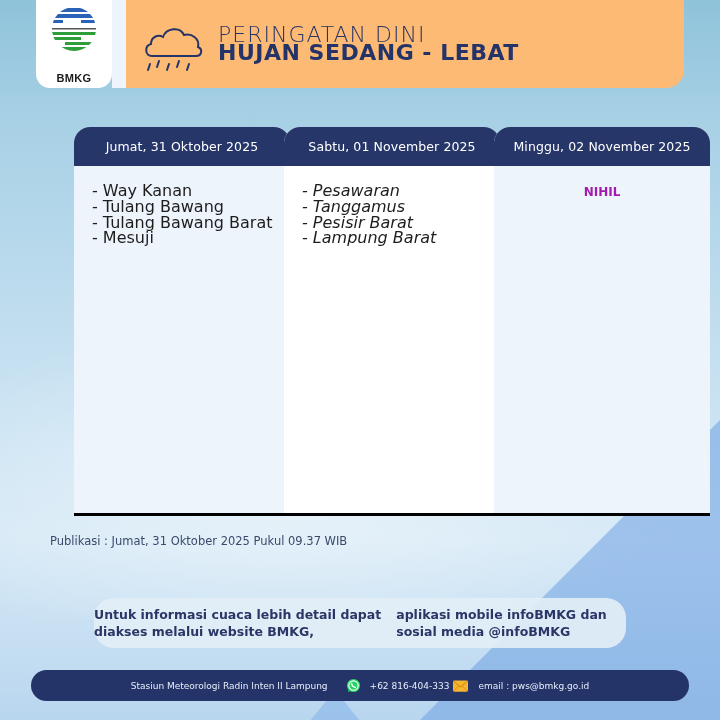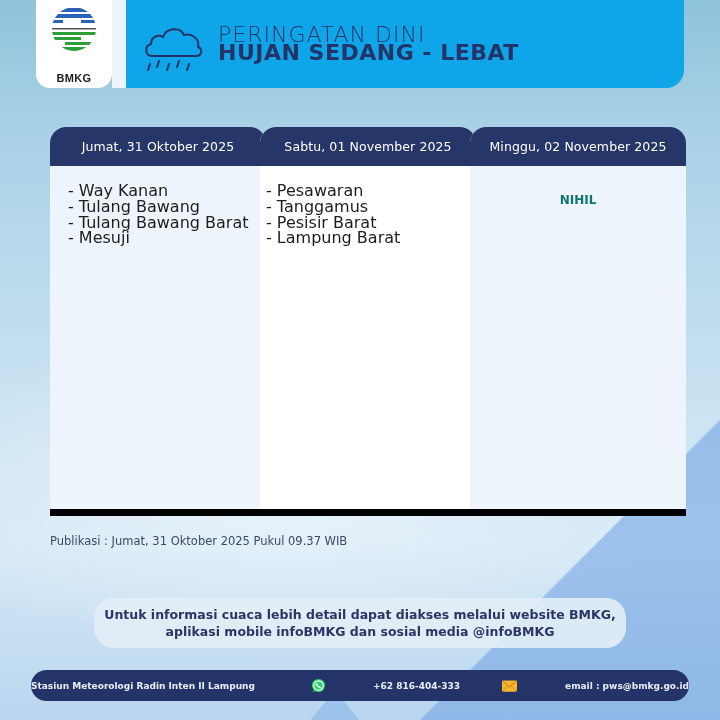--- a/index.html
+++ b/index.html
@@ -30,71 +30,72 @@
     background: #ffffff; border-radius: 0 0 14px 14px;
     display: flex; flex-direction: column; align-items: center; justify-content: center;
   }
   .logo-emblem { width: 46px; height: 46px; margin-top: 2px; }
   .logo-text {
     font-family: "Liberation Sans", sans-serif; font-weight: 700; font-size: 11px;
     color: #1b1b1b; margin-top: 20px; letter-spacing: 0.3px;
   }
   .title-box {
     position: absolute; left: 112px; top: 0; width: 572px; height: 88px;
-    background: #0ea5e9; border-radius: 0 0 18px 18px;
+    background: #fdba74; border-radius: 0 0 18px 18px;
   }
   .title-box::before {
     content: ""; position: absolute; left: 0; top: 0; width: 14px; height: 88px;
     background: #eef4fb;
   }
   .cloud-icon { position: absolute; left: 30px; top: 22px; width: 62px; height: 52px; }
   .title-line1 {
     position: absolute; left: 106px; top: 22px; font-size: 22px; font-weight: 300;
     color: #2a3564; letter-spacing: 1px; font-family: "DejaVu Sans", sans-serif;
   }
   .title-line2 {
     position: absolute; left: 106px; top: 40px; font-size: 22px; font-weight: 700;
     color: #253468; letter-spacing: 0.5px; font-family: "DejaVu Sans", sans-serif;
   }
 
   
   .card {
     position: absolute; top: 127px; width: 216px; height: 389px;
     background: #eef4fc; border-radius: 16px 16px 0 0; overflow: hidden;
-    border-bottom: 7px solid #000000;
+    border-bottom: 3px solid #000000;
+    margin-left: 24px;
   }
   .card.white { background: #ffffff; }
   .card-head {
     height: 39px; background: #263669; color: #ffffff;
     display: flex; align-items: center; justify-content: center;
     font-size: 12.5px; font-weight: 400; white-space: nowrap; letter-spacing: 0.1px;
   }
   .card-body { padding: 17px 0 0 18px; }
   .card-item { font-size: 16px; color: #1d1d1d; line-height: 15.8px; white-space: nowrap; }
   .card-nihil {
-    text-align: center; font-size: 12px; font-weight: 700; color: #0f766e;
-    padding-top: 27px;
+    text-align: center; font-size: 12px; font-weight: 700; color: #a21caf;
+    padding-top: 19px;
   }
 
   .publikasi {
     position: absolute; left: 50px; top: 534px; font-size: 11.5px; color: #3a4a6a;
   }
 
   .info-pill {
     position: absolute; left: 94px; top: 598px; width: 532px; height: 50px;
     background: rgba(226,238,246,0.92); border-radius: 20px;
-    display: flex; flex-direction: column; align-items: center; justify-content: center;
+    display: flex; flex-direction: row; align-items: center; justify-content: center;
   }
   .info-line { font-size: 12.5px; font-weight: 700; color: #2b3667; line-height: 17px; }
 
   .footer-bar {
     position: absolute; left: 31px; top: 670px; width: 658px; height: 31px;
     background: #253468; border-radius: 16px;
-    display: flex; align-items: center; justify-content: space-between; gap: 4px;
-    color: #e8eef8; font-size: 9px; font-weight: bold;
+    display: flex; align-items: center; justify-content: center; gap: 4px;
+    color: #e8eef8; font-size: 9px;
   }
   .footer-station { margin-right: 14px; }
   .wa-icon { width: 15px; height: 15px; margin-right: 5px; }
   .footer-phone { }
   .mail-icon { width: 15px; height: 12px; margin-right: 6px; }
 </style>
 </head>
 <body>
 
 <div class="bg-glow"></div>
@@ -142,21 +143,21 @@
   <div class="card-body">
     <div class="card-item">- Way Kanan</div>
     <div class="card-item">- Tulang Bawang</div>
     <div class="card-item">- Tulang Bawang Barat</div>
     <div class="card-item">- Mesuji</div>
   </div>
 </div>
 
 <div class="card white" style="left:260px;">
   <div class="card-head">Sabtu, 01 November 2025</div>
-  <div class="card-body" style="padding-left:6px;">
+  <div class="card-body" style="padding-left:18px;font-style:italic;">
     <div class="card-item">- Pesawaran</div>
     <div class="card-item">- Tanggamus</div>
     <div class="card-item">- Pesisir Barat</div>
     <div class="card-item">- Lampung Barat</div>
   </div>
 </div>
 
 <div class="card" style="left:470px;">
   <div class="card-head">Minggu, 02 November 2025</div>
   <div class="card-nihil">NIHIL</div>

